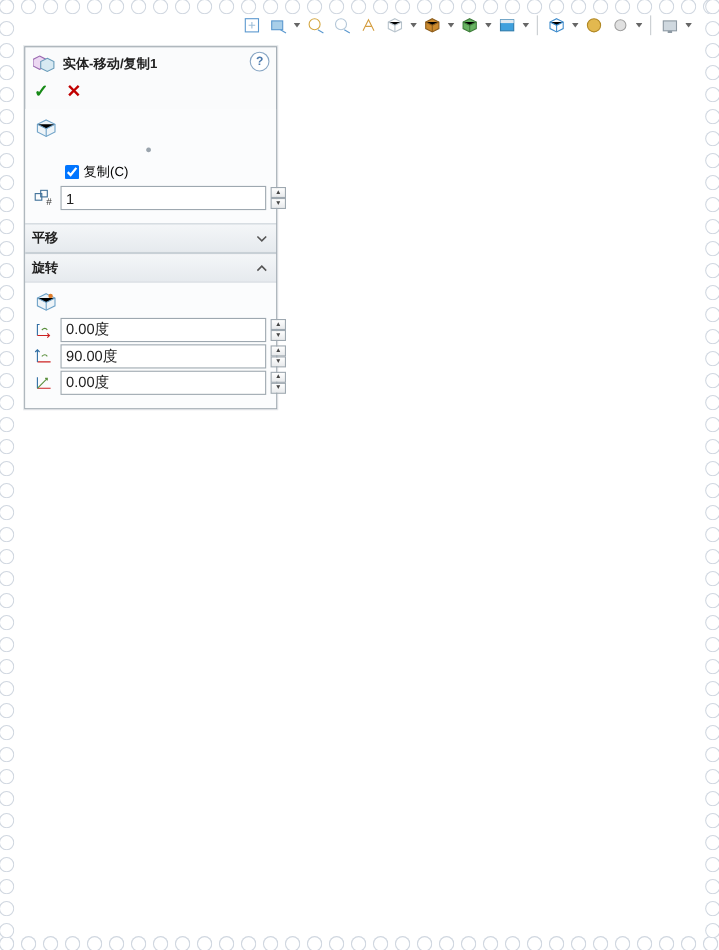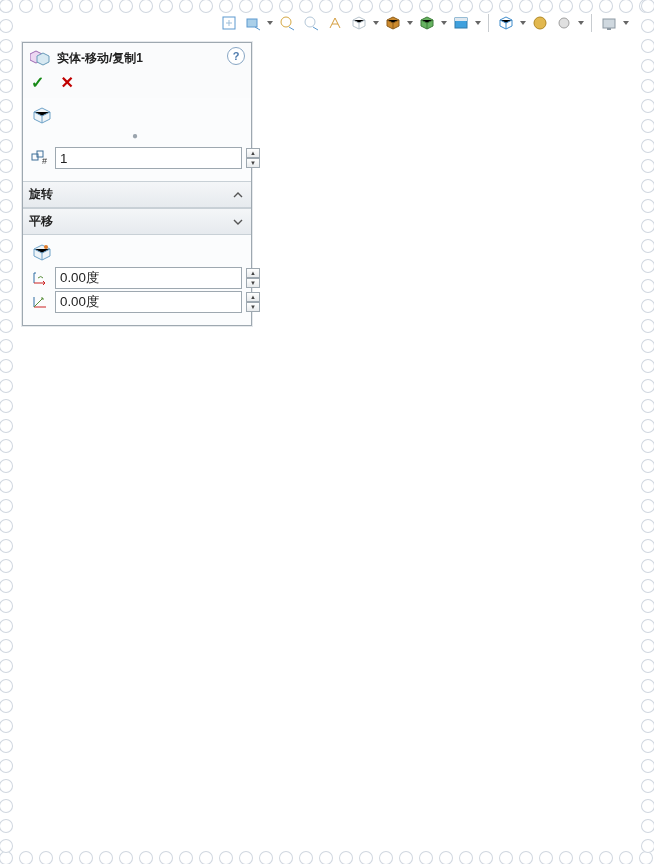--- a/index.html
+++ b/index.html
@@ -539,50 +539,54 @@
   <div class="section-body">
     <div class="field-row">
       <span class="field-icon">
         <svg width="20" height="18">
           <polygon points="10,2 18,6 18,13 10,17 2,13 2,6" fill="#eef4f8" stroke="#6ea2c8"></polygon>
           <path d="M2 6 L10 10 L18 6 M10 10 V17" stroke="#6ea2c8"></path>
         </svg>
       </span>
     </div>
     <div class="dots-handle">●</div>
+    <div class="check-row">
+      <input type="checkbox" checked="" style="">
+      <span>复制(C)</span>
+    </div>
     <div class="spin-row">
       <span class="field-icon">
         <svg width="20" height="16">
           <rect x="1" y="4" width="6" height="6" fill="none" stroke="#3e6f98"></rect>
           <rect x="6" y="1" width="6" height="6" fill="none" stroke="#3e6f98"></rect>
           <text x="11" y="14" font-size="9" fill="#333">#</text>
         </svg>
       </span>
       <input class="spin-input" value="1" style="">
       <div class="spin-btns">
         <button>▲</button>
         <button>▼</button>
       </div>
     </div>
   </div>
 
   <div class="section-header">
+    <span>平移</span>
+    <span class="chev">
+      <svg width="10" height="10">
+          <polyline points="1,3 5,7 9,3" fill="none" stroke="#555" stroke-width="1.4"></polyline>
+        </svg>
+    </span>
+  </div>
+
+  <div class="section-header">
     <span>旋转</span>
     <span class="chev">
       <svg width="10" height="10">
           <polyline points="1,7 5,3 9,7" fill="none" stroke="#555" stroke-width="1.4"></polyline>
-        </svg>
-    </span>
-  </div>
-
-  <div class="section-header">
-    <span>平移</span>
-    <span class="chev">
-      <svg width="10" height="10">
-          <polyline points="1,3 5,7 9,3" fill="none" stroke="#555" stroke-width="1.4"></polyline>
         </svg>
     </span>
   </div>
   <div class="section-body">
     <div class="field-row">
       <span class="field-icon">
         <svg width="20" height="18">
           <polygon points="10,2 18,6 18,13 10,17 2,13 2,6" fill="#eef4f8" stroke="#6ea2c8"></polygon>
           <path d="M2 6 L10 10 L18 6 M10 10 V17" stroke="#6ea2c8"></path>
           <circle cx="14" cy="4" r="2" fill="#e07d2b"></circle>
@@ -600,20 +604,34 @@
       <input class="spin-input" value="0.00度" style="">
       <div class="spin-btns">
         <button>▲</button>
         <button>▼</button>
       </div>
     </div>
     <div class="spin-row">
       <span class="field-icon">
         <svg width="20" height="16">
             <path d="M3 13 H15" stroke="#c22" fill="none"></path>
+            <path d="M3 13 V2 M1 4 L3 2 L5 4" stroke="#2f6da3" fill="none"></path>
+            <path d="M7 8 Q10 5 12 8" stroke="#5a8f3d" fill="none"></path>
+          </svg>
+      </span>
+      <input class="spin-input" value="90.00度" style="">
+      <div class="spin-btns">
+        <button>▲</button>
+        <button>▼</button>
+      </div>
+    </div>
+    <div class="spin-row">
+      <span class="field-icon">
+        <svg width="20" height="16">
+            <path d="M3 13 H15" stroke="#c22" fill="none"></path>
             <path d="M3 13 V3" stroke="#2f6da3" fill="none"></path>
             <path d="M3 13 L12 4 M10 4 H12 V6" stroke="#5a8f3d" fill="none"></path>
           </svg>
       </span>
       <input class="spin-input" value="0.00度" style="">
       <div class="spin-btns">
         <button>▲</button>
         <button>▼</button>
       </div>
     </div>

